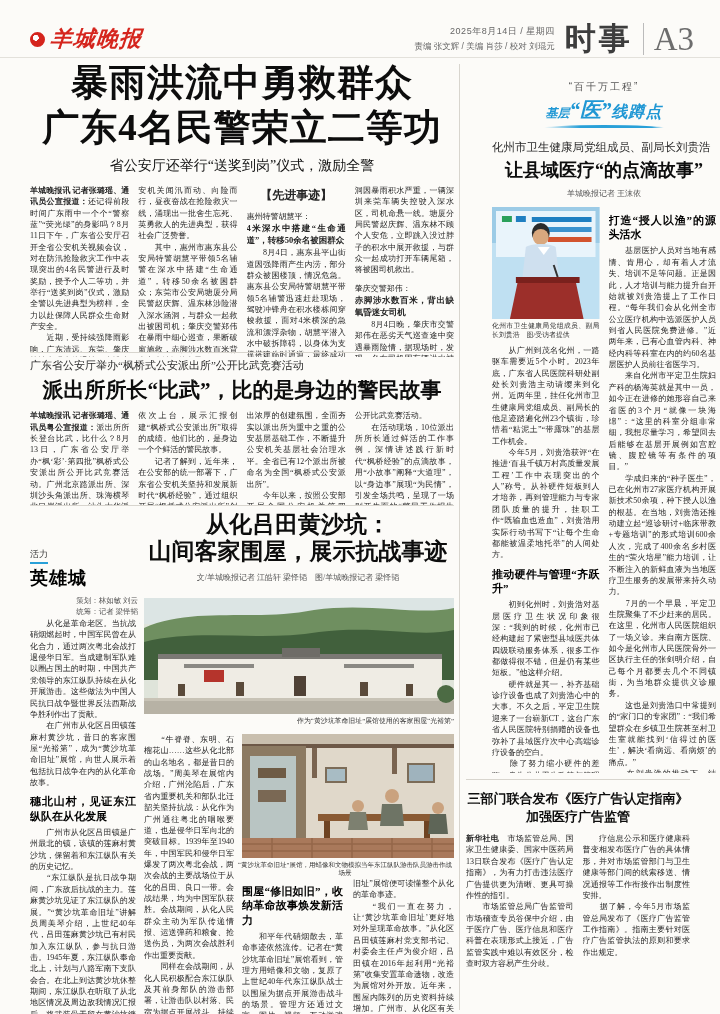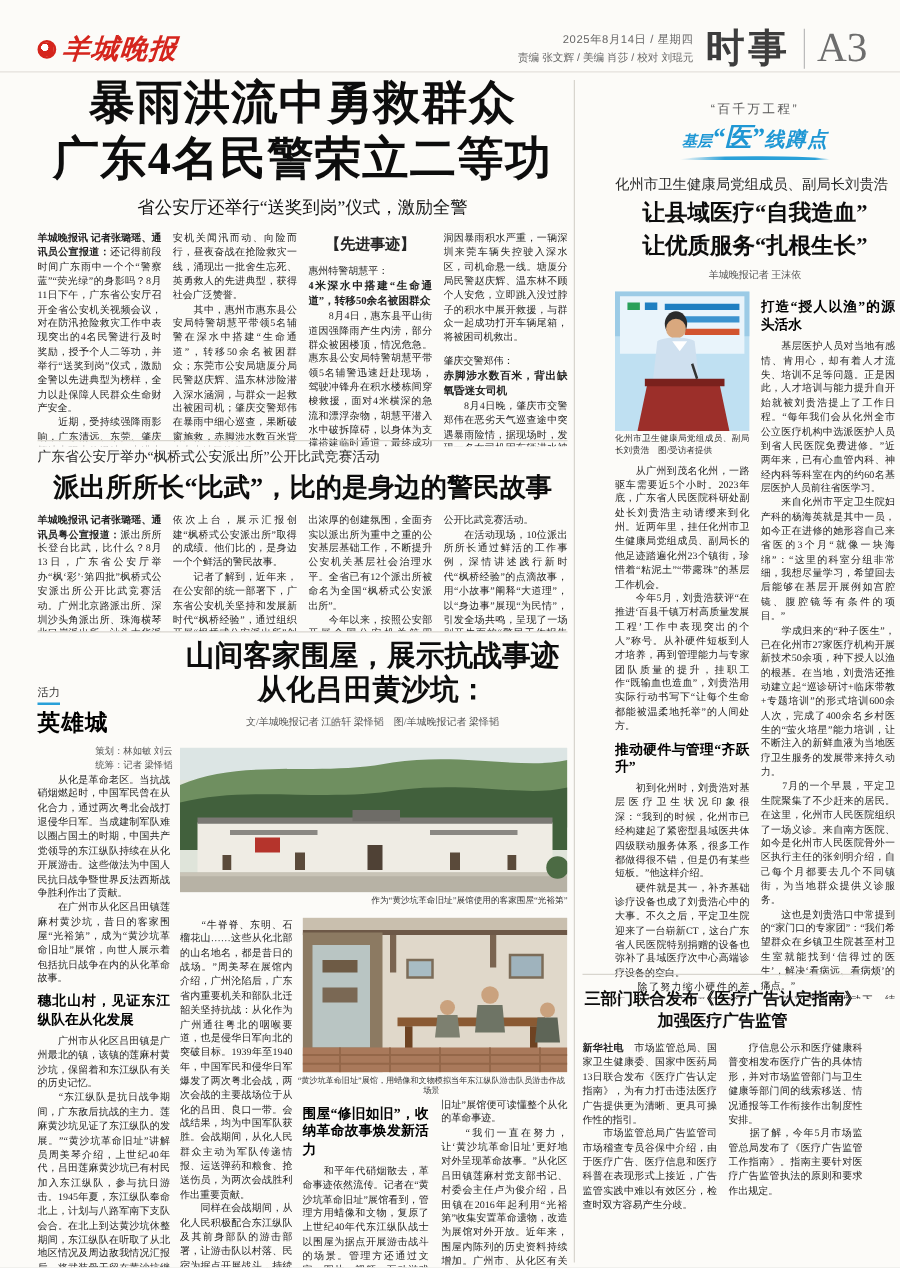--- a/index.html
+++ b/index.html
@@ -157,22 +157,22 @@
       <div class="badge-line">
         <span class="badge-pre">活力</span>
         <span class="badge-main">英雄城</span>
       </div>
       <div class="credits">
         <div>策划：林如敏 刘云</div>
         <div>统筹：记者 梁怿韬</div>
       </div>
     </div>
     <div class="a3-head">
+      <div class="hl hl1">从化吕田黄沙坑：</div>
       <div class="hl hl2">山间客家围屋，展示抗战事迹</div>
-      <div class="hl hl1">从化吕田黄沙坑：</div>
       <div class="byline">文/羊城晚报记者 江皓轩 梁怿韬　图/羊城晚报记者 梁怿韬</div>
     </div>
 
     <div class="col colA">
       <div class="flow">　　从化是革命老区。当抗战硝烟燃起时，中国军民曾在从化合力，通过两次粤北会战打退侵华日军。当成建制军队难以圈占国土的时期，中国共产党领导的东江纵队持续在从化开展游击。这些做法为中国人民抗日战争暨世界反法西斯战争胜利作出了贡献。
 　　在广州市从化区吕田镇莲麻村黄沙坑，昔日的客家围屋“光裕第”，成为“黄沙坑革命旧址”展馆，向世人展示着包括抗日战争在内的从化革命故事。</div>
       <div class="subhead">穗北山村，见证东江纵队在从化发展</div>
       <div class="flow">　　广州市从化区吕田镇是广州最北的镇，该镇的莲麻村黄沙坑，保留着和东江纵队有关的历史记忆。
 　　“东江纵队是抗日战争期间，广东敌后抗战的主力。莲麻黄沙坑见证了东江纵队的发展。”“黄沙坑革命旧址”讲解员周美琴介绍，上世纪40年代，吕田莲麻黄沙坑已有村民加入东江纵队，参与抗日游击。1945年夏，东江纵队奉命北上，计划与八路军南下支队会合。在北上到达黄沙坑休整期间，东江纵队在听取了从北地区情况及周边敌我情况汇报后，将武装骨干留在黄沙坑继续开展游击斗争，黄沙坑因此成为东江纵队的大本营活动基地之一。位于黄沙坑的客家围屋“光裕第”，成为这段历史的见证。</div>
 
@@ -250,22 +250,21 @@
 
   <div class="a4">
     <div class="a4-logo">
       <div class="top">“百千万工程”</div>
       <div class="main">
         <span class="pre">基层</span><span class="yi">“医”</span><span class="post">线蹲点</span>
       </div>
       <div class="swoosh"></div>
     </div>
     <div class="kicker">化州市卫生健康局党组成员、副局长刘贵浩</div>
-    <div class="hl">让县域医疗“自我造血”</div>
-    <div class="hl">让优质服务“扎根生长”</div>
+    <div class="hl">让县域医疗“的点滴故事”</div>
     <div class="byline">羊城晚报记者 王沫依</div>
     <div class="body colrow">
       <div class="col">
         <div style="height:112px;overflow:hidden;">
           <svg class="photo-frame" viewBox="0 0 108 112" preserveAspectRatio="none">
             <rect width="108" height="112" fill="#bfe0f2"></rect>
             <rect width="108" height="36" fill="#9ccbe6"></rect>
             <rect x="4" y="4" width="100" height="46" fill="#e9f4fb"></rect>
             <rect x="10" y="9" width="10" height="6" fill="#2aa05a"></rect>
             <rect x="24" y="9" width="10" height="6" fill="#1f7fc1"></rect>

